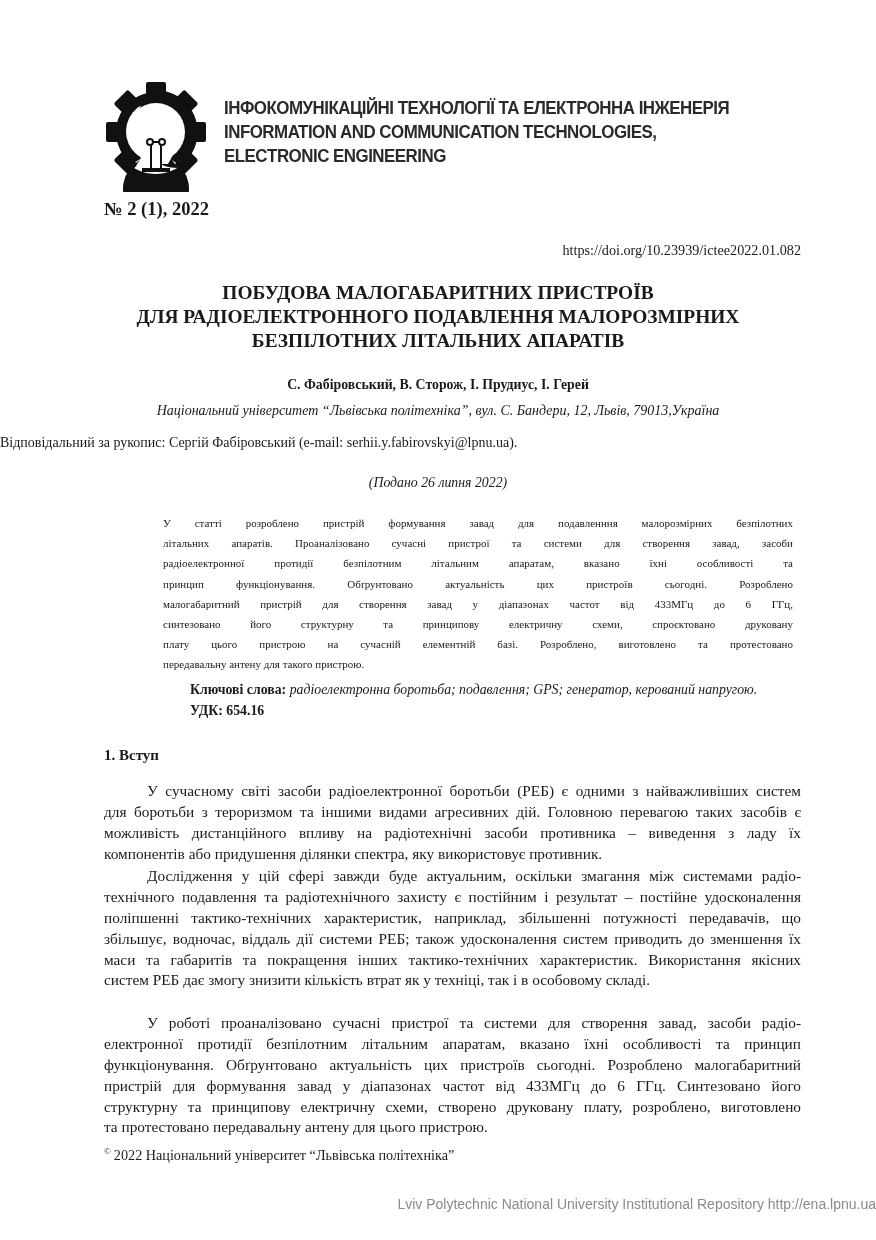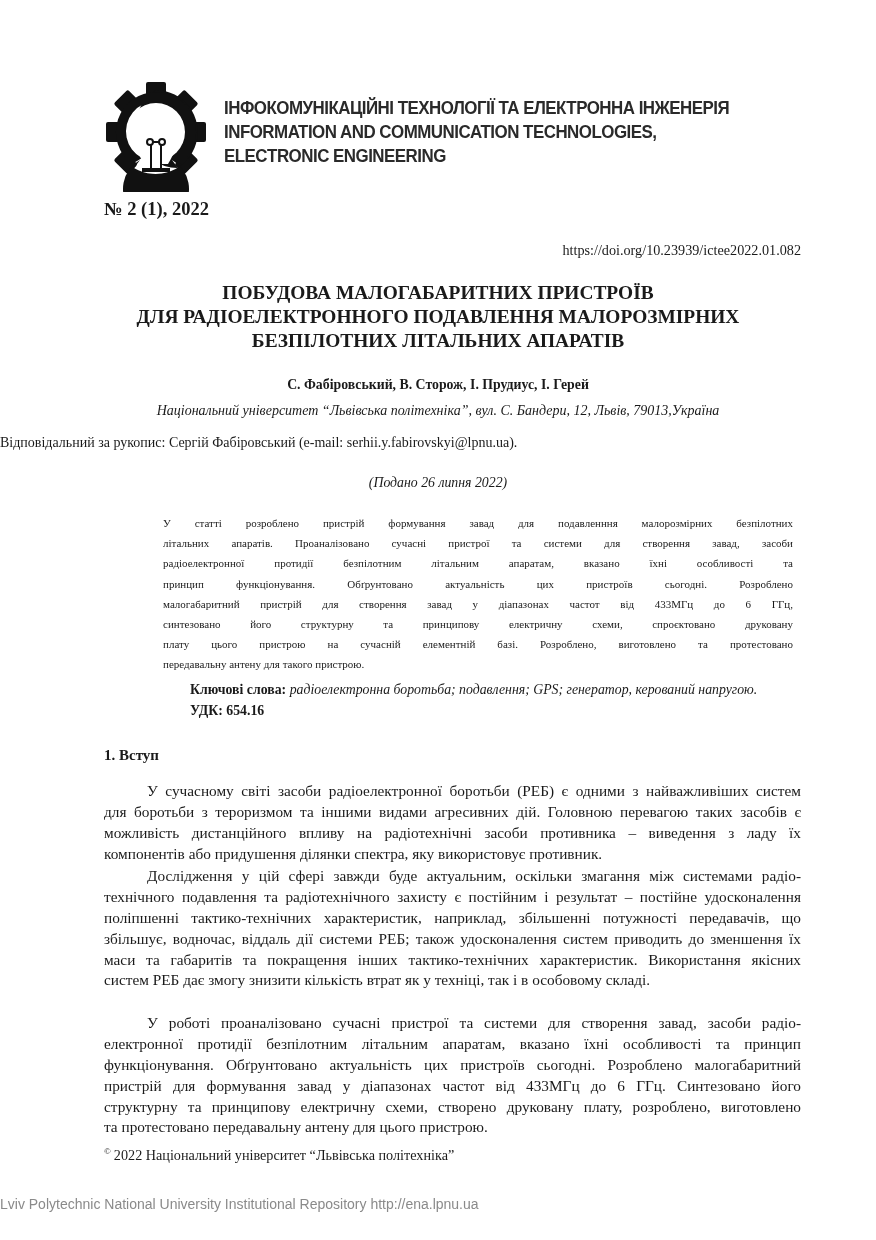--- a/index.html
+++ b/index.html
@@ -30,21 +30,21 @@
   .h1 { left: 104px; top: 747px; font-size: 15px; font-weight: bold; white-space: nowrap; }
   .body { left: 104px; width: 697px; font-size: 15.3px; line-height: 20.9px; }
   .body .ln { display: block; text-align: justify; text-align-last: justify; white-space: nowrap; height: 20.9px; }
   .body .ln.first { padding-left: 43px; }
   .body .ln.last { text-align-last: left; }
   .p1 { top: 781px; }
   .p2 { top: 866px; }
   .p3 { top: 1013px; }
   .copyright { left: 104px; top: 1146px; font-size: 14.2px; white-space: nowrap; }
   .copyright sup { font-size: 9px; vertical-align: 6px; margin-right: 3px; }
-  .repo { left: 0; width: 876px; top: 1196px; text-align: left; font-family: "Liberation Sans", "DejaVu Sans", sans-serif;
+  .repo { left: 0; width: 876px; top: 1196px; text-align: right; font-family: "Liberation Sans", "DejaVu Sans", sans-serif;
           font-size: 14px; color: #8a8a8a; white-space: nowrap; }
 </style>
 </head>
 <body>
 
 <div class="abs logo">
   <svg width="104" height="112" viewBox="0 0 104 112">
     <g fill="#111">
 
       <rect x="42" y="2" width="20" height="14" rx="2"></rect>

